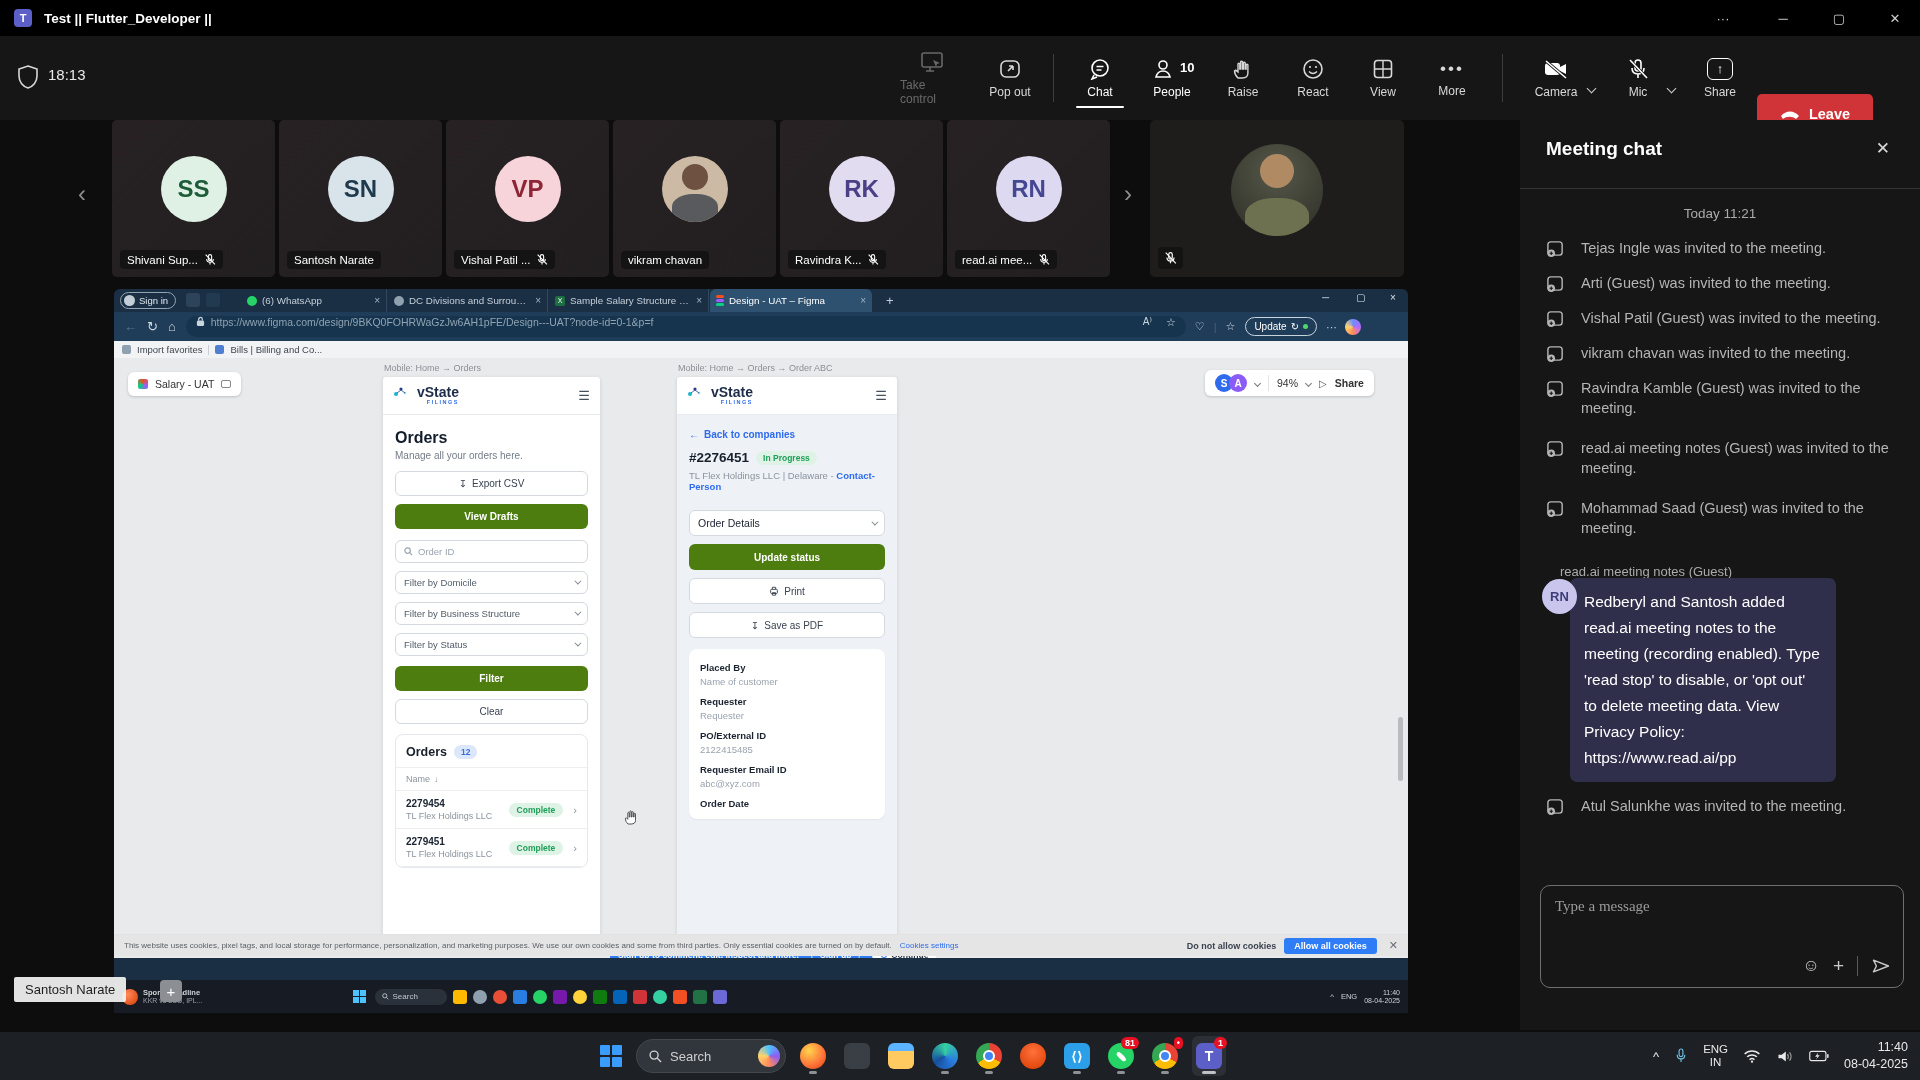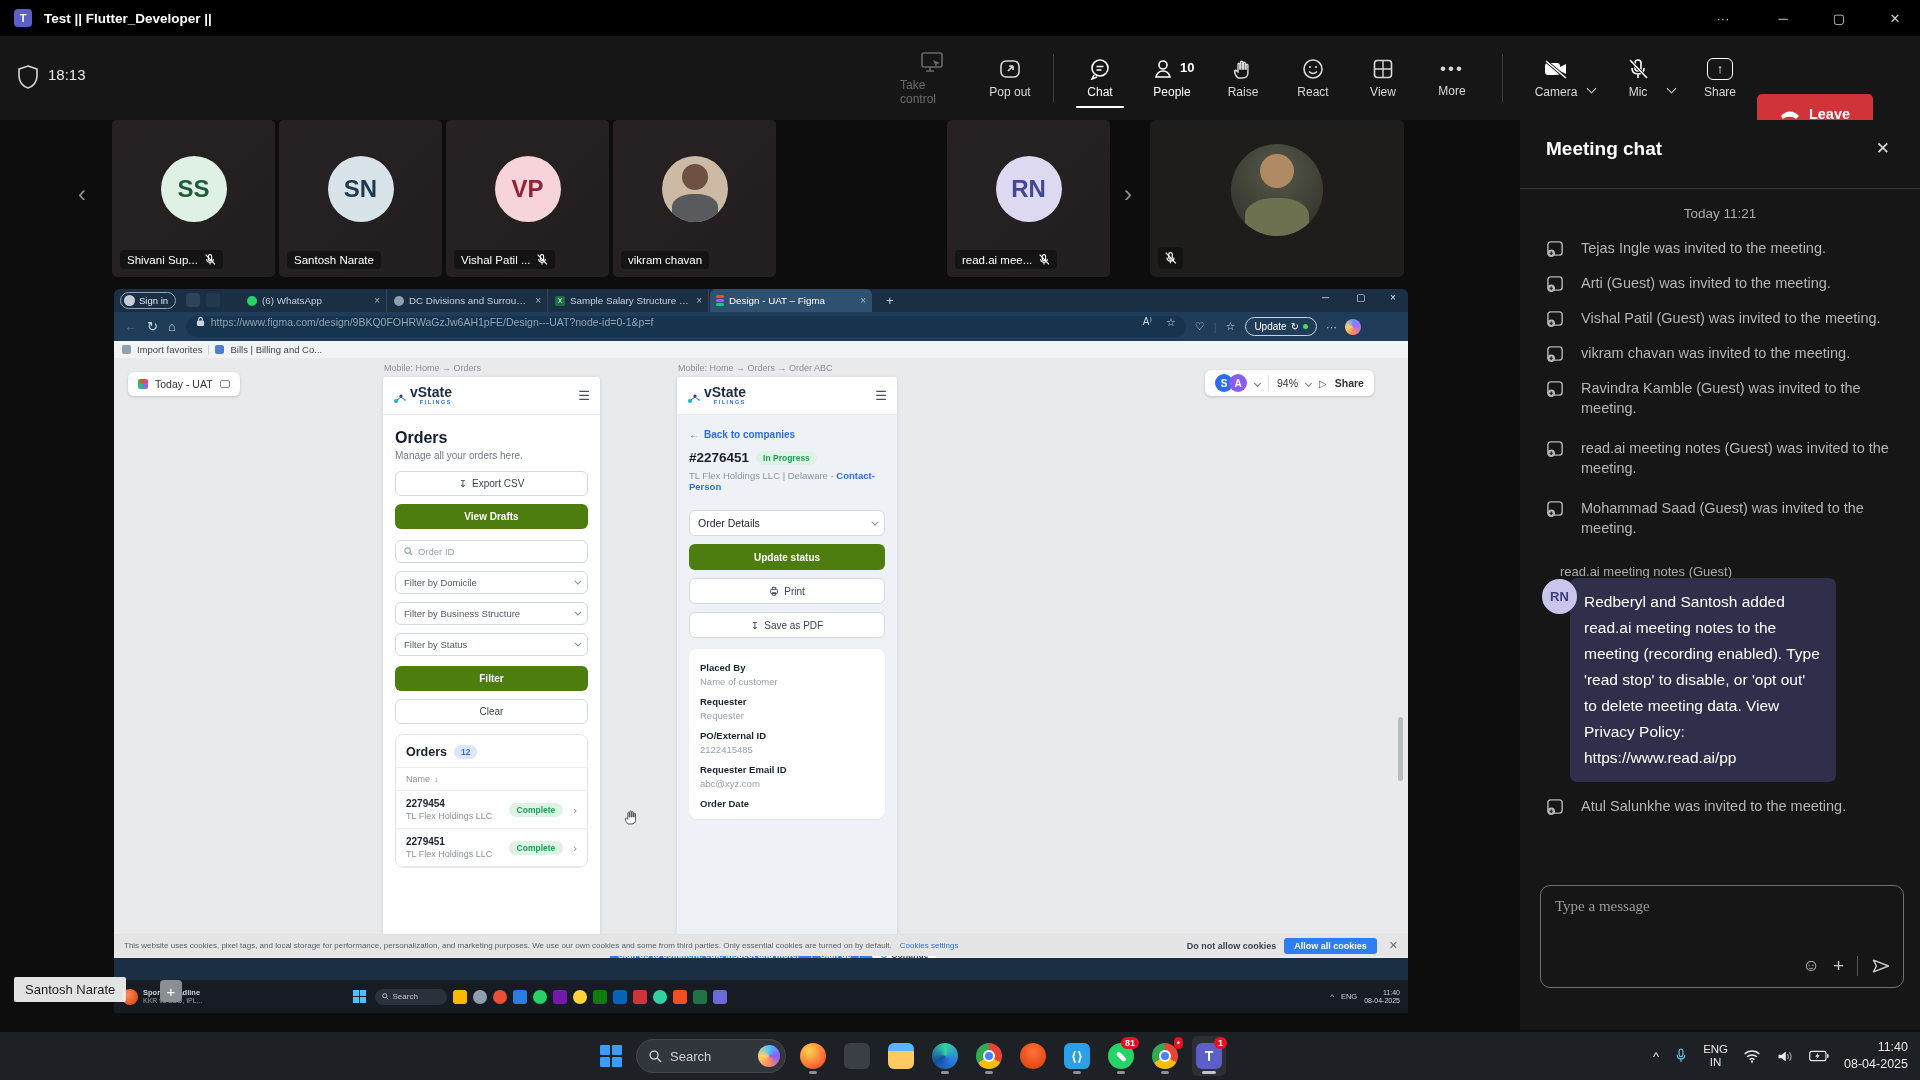--- a/index.html
+++ b/index.html
@@ -61,21 +61,21 @@
   #bookmarks{position:absolute;left:0;top:52px;width:1294px;height:17px;background:#f2f3f5;display:flex;align-items:center;font-size:9.5px;color:#3f4750;gap:6px;padding-left:8px}
   .bm-ic{width:9px;height:9px;border-radius:2px;background:#8fa0ae}
   .bm-sep{width:1px;height:10px;background:#c9ced3}
 
   
   #canvas{position:absolute;left:0;top:69px;width:1294px;height:600px;background:#e9eaec;overflow:hidden}
   .fig-pill{position:absolute;background:#fff;border-radius:6px;box-shadow:0 1px 3px rgba(0,0,0,.18);display:flex;align-items:center}
   .frame-label{position:absolute;color:#8b8f94;font-size:9px}
   .frame{position:absolute;top:19px;width:217px;height:561px;background:#fff;border-radius:3px;box-shadow:0 1px 4px rgba(0,0,0,.12);overflow:hidden}
   .fr-head{height:38px;border-bottom:1px solid #e8ebee;display:flex;align-items:center;padding:0 10px}
-  .vlogo{display:flex;align-items:flex-end;gap:3px}
+  .vlogo{display:flex;align-items:flex-start;gap:10px}
   .vlogo .nm{font-size:14px;font-weight:800;color:#1c2b4a;line-height:13px}
   .vlogo .sub{font-size:5.5px;font-weight:700;color:#2f6bed;letter-spacing:1.5px}
   .burger{margin-left:auto;color:#46505c;font-size:13px}
   .fbody{padding:10px 12px}
   .fbtn{height:25px;border-radius:6px;display:flex;align-items:center;justify-content:center;gap:5px;font-size:10px;margin-top:8px}
   .fbtn.outline{border:1px solid #d4d9e0;color:#3a4350;background:#fff}
   .fbtn.blue{background:#4d7c0f;color:#fff;font-weight:700}
   .finput{height:23px;border:1px solid #d4d9e0;border-radius:6px;display:flex;align-items:center;gap:5px;padding:0 8px;color:#9aa3ae;font-size:9.5px;margin-top:8px}
   .fselect{height:23px;border:1px solid #d4d9e0;border-radius:6px;display:flex;align-items:center;padding:0 8px;color:#525c68;font-size:9.5px;margin-top:8px}
   .fselect .chev{margin-left:auto;width:5px;height:5px;color:#7a828c;transform:rotate(45deg) translateY(-2px)}
@@ -306,20 +306,31 @@
     </div>
     <div class="tile" style="left:613px">
       <div class="avatar photoav" style="background:#cdbaa4">
         <div class="head" style="width:26px;height:26px;background:#6e5140;left:20px;top:8px"></div>
         <div class="body" style="width:46px;height:28px;background:#585a5e;left:10px"></div>
       </div>
       <div class="tile-label">
           <span>vikram chavan</span>
         </div>
     </div>
+    <div class="tile" style="left:780px">
+      <div class="avatar" style="background:#e2dcf0;color:#4b3f86">RK</div>
+      <div class="tile-label">
+          <span>Ravindra K...</span>
+        <svg class="micoff" width="12" height="13" viewBox="0 0 22 22">
+            <rect x="8" y="2" width="6" height="11" rx="3" fill="none" stroke="#fff" stroke-width="2"></rect>
+            <path d="M5 10c0 4 2.5 6 6 6s6-2 6-6M11 16v4" fill="none" stroke="#fff" stroke-width="2"></path>
+            <path d="M3 2l17 18" stroke="#fff" stroke-width="2"></path>
+          </svg>
+      </div>
+    </div>
     <div class="tile" style="left:947px">
       <div class="avatar" style="background:#dcd9f0;color:#444791">RN</div>
       <div class="tile-label">
           <span>read.ai mee...</span>
         <svg class="micoff" width="12" height="13" viewBox="0 0 22 22">
             <rect x="8" y="2" width="6" height="11" rx="3" fill="none" stroke="#fff" stroke-width="2"></rect>
             <path d="M5 10c0 4 2.5 6 6 6s6-2 6-6M11 16v4" fill="none" stroke="#fff" stroke-width="2"></path>
             <path d="M3 2l17 18" stroke="#fff" stroke-width="2"></path>
           </svg>
       </div>
@@ -414,21 +425,21 @@
         <span>Import favorites</span>
         <span class="bm-sep"></span>
         <span class="bm-ic" style="background:#4f7fd1"></span>
         <span>Bills | Billing and Co...</span>
       </div>
 
       <div id="canvas">
 
         <div class="fig-pill" style="left:14px;top:14px;height:24px;padding:0 10px;gap:7px">
           <span style="width:10px;height:10px;border-radius:2px;background:conic-gradient(#f24e1e,#a259ff,#0acf83,#f24e1e)"></span>
-          <span style="font-size:10.5px;color:#333">Today - UAT</span>
+          <span style="font-size:10.5px;color:#333">Salary - UAT</span>
           <span style="width:10px;height:8px;border:1.2px solid #888;border-radius:2px"></span>
         </div>
 
         <div class="fig-pill" style="left:1091px;top:12px;height:26px;padding:0 10px;gap:8px">
           <span style="width:18px;height:18px;border-radius:50%;background:#2f6bed;color:#fff;font-size:10px;font-weight:700;display:flex;align-items:center;justify-content:center">S</span>
           <span style="width:18px;height:18px;border-radius:50%;background:#8a5cf5;color:#fff;font-size:10px;font-weight:700;display:flex;align-items:center;justify-content:center;margin-left:-12px">A</span>
           <span class="chev" style="width:5px;height:5px;color:#777"></span>
           <span style="width:1px;height:16px;background:#e4e4e4"></span>
           <span style="font-size:10.5px;color:#333">94%</span>
           <span class="chev" style="width:5px;height:5px;color:#777"></span>

